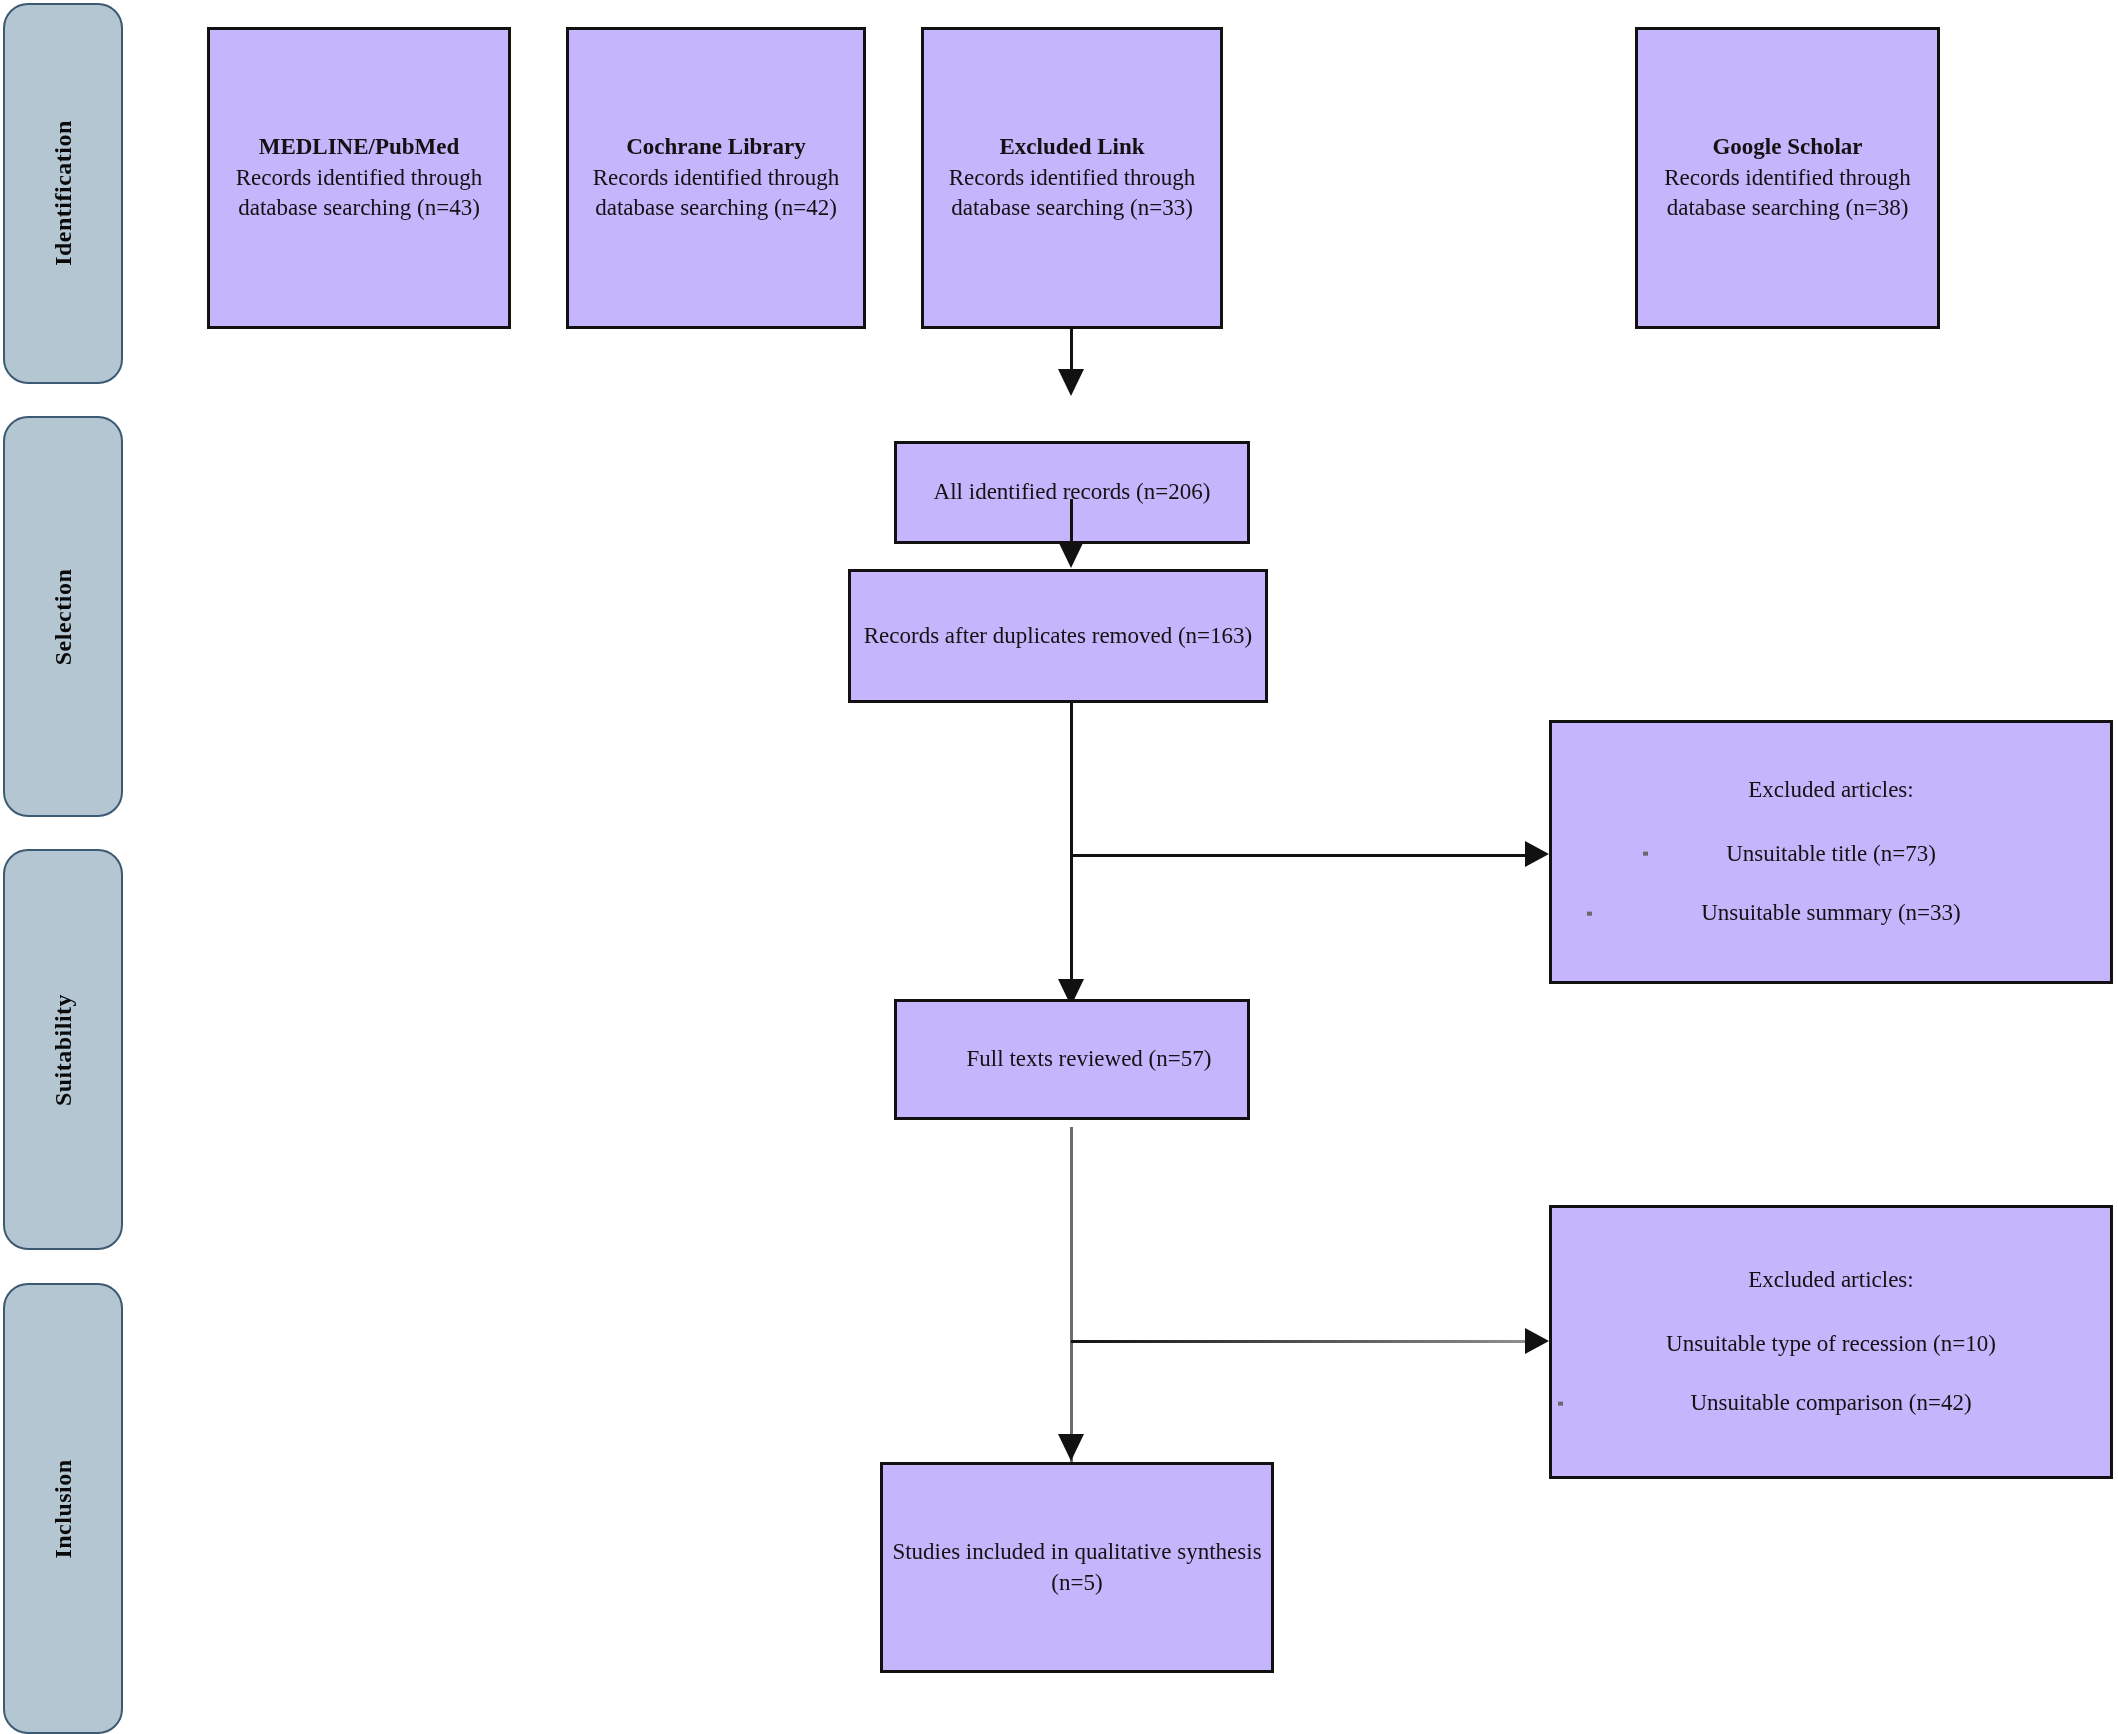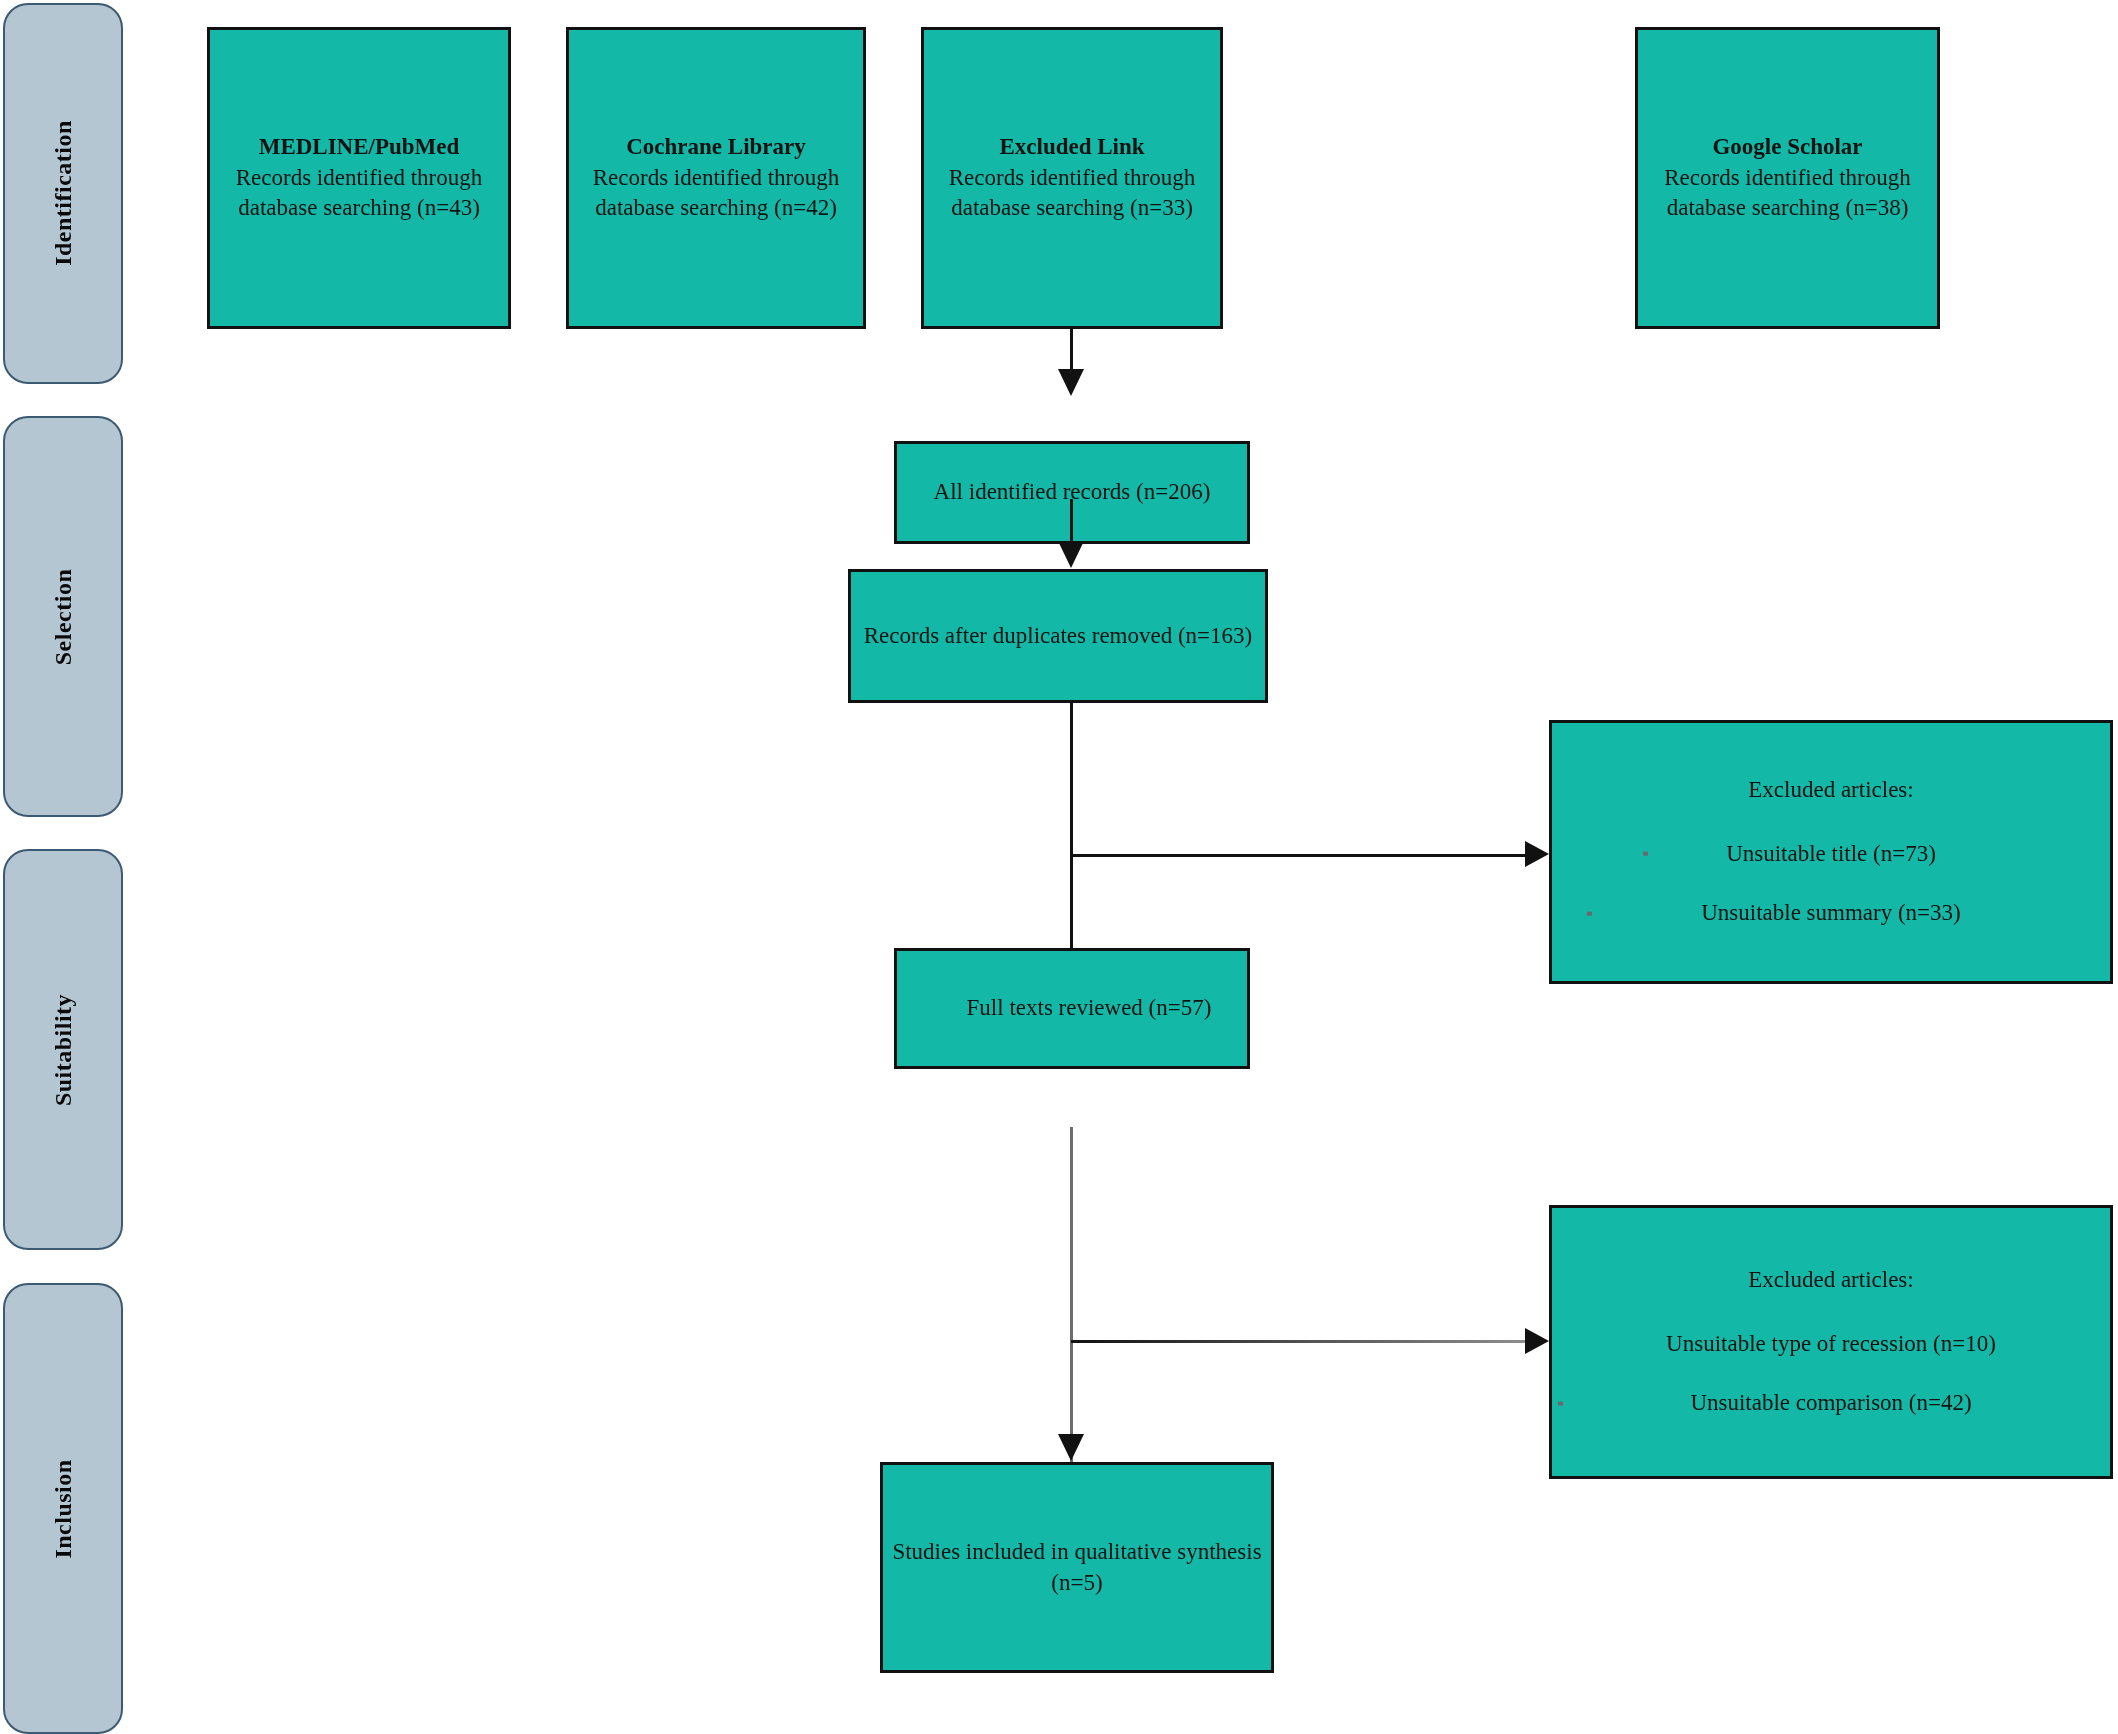--- a/index.html
+++ b/index.html
@@ -34,21 +34,21 @@
     font-weight: bold;
     font-size: 24px;
     letter-spacing: 0.5px;
     color: #0a0a0a;
   }
 
   
   .box {
     position: absolute;
     box-sizing: border-box;
-    background: #14b8a6;
+    background: #c4b5fd;
     border: 3.2px solid #111111;
     display: flex;
     align-items: center;
     justify-content: center;
     text-align: center;
     color: #121212;
     font-size: 23px;
     line-height: 1.32;
   }
   .box .inner { width: 100%; padding: 0 8.4px; box-sizing: border-box; }
@@ -165,21 +165,21 @@
   <div class="vline" style="left:1070px; top:499px; height:47px;"></div>
   <div class="arrow-down" style="left:1058px; top:541px;"></div>
 
   <div class="box" style="left:848px; top:569px; width:420px; height:134px;">
     <div class="inner">Records after duplicates removed (n=163)</div>
   </div>
 
   <div class="vline" style="left:1070px; top:703px; height:281px;"></div>
   <div class="arrow-down" style="left:1058px; top:979px;"></div>
 
-  <div class="box" style="left:894px; top:948px; width:356px; height:121px;padding-left:34px;">
+  <div class="box" style="left:894px; top:999px; width:356px; height:121px;padding-left:34px;">
     <div class="inner">Full texts reviewed (n=57)</div>
   </div>
 
   <div class="vline grey" style="left:1070px; top:1127px; height:364px;"></div>
   <div class="arrow-down" style="left:1058px; top:1434px;"></div>
 
   <div class="box" style="left:880px; top:1462px; width:394px; height:211px;">
     <div class="inner">Studies included in qualitative synthesis (n=5)</div>
   </div>
 

